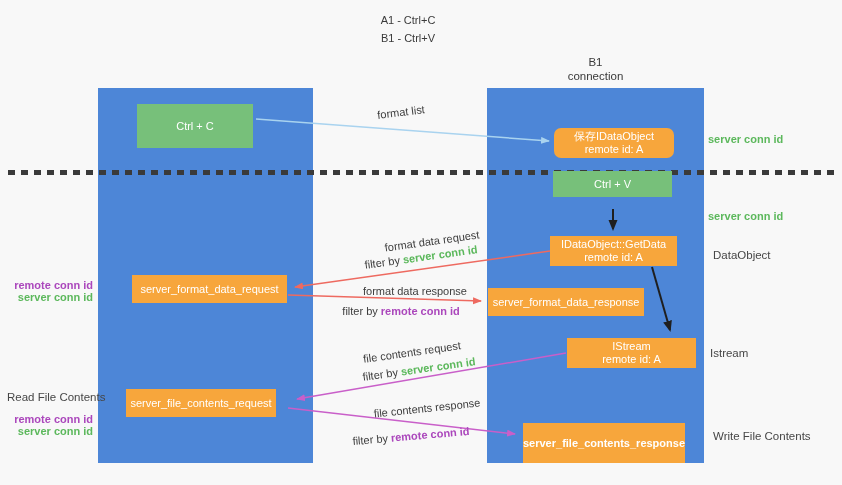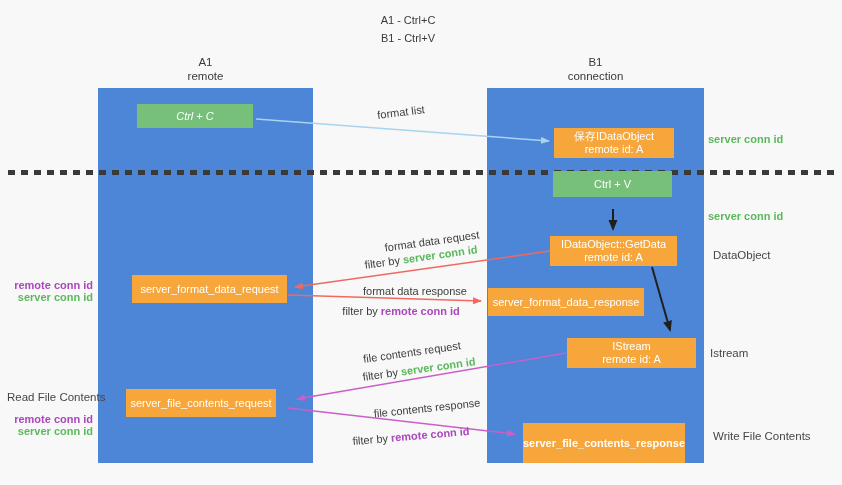--- a/index.html
+++ b/index.html
@@ -32,24 +32,20 @@
 </head>
 <body>
 
 <div class="stage">
 
   <div class="abs title">
     <div>A1 - Ctrl+C</div>
     <div>B1 - Ctrl+V</div>
   </div>
 
-  <div class="abs lifeline-header" style="left:155px;">
-    <div>A1</div>
-    <div>remote</div>
-  </div>
   <div class="abs lifeline-header" style="left:545px;">
     <div>B1</div>
     <div>connection</div>
   </div>
 
   <div class="abs column" style="left:98px; width:215px;"></div>
   <div class="abs column" style="left:487px; width:217px;"></div>
 
   <div class="abs dotline"></div>
 
@@ -70,25 +66,25 @@
     </defs>
     <line x1="256" y1="119" x2="549" y2="141" stroke="#a9d3ef" stroke-width="1.5" marker-end="url(#ah-blue)"></line>
     <line x1="613" y1="209" x2="613" y2="229" stroke="#1f1f1f" stroke-width="2" marker-end="url(#ah-black)"></line>
     <line x1="652" y1="267" x2="670" y2="330" stroke="#1f1f1f" stroke-width="2" marker-end="url(#ah-black)"></line>
     <line x1="550" y1="251" x2="295" y2="287" stroke="#ee6a60" stroke-width="1.5" marker-end="url(#ah-red)"></line>
     <line x1="288" y1="295" x2="481" y2="301" stroke="#ee6a60" stroke-width="1.5" marker-end="url(#ah-red)"></line>
     <line x1="566" y1="353" x2="297" y2="399" stroke="#c95fc9" stroke-width="1.5" marker-end="url(#ah-mag)"></line>
     <line x1="288" y1="408" x2="515" y2="434" stroke="#c95fc9" stroke-width="1.5" marker-end="url(#ah-mag)"></line>
   </svg>
 
-  <div class="abs box green" style="left:137px; top:104px; width:116px; height:24px;font-style:italic;">
+  <div class="abs box green" style="left:137px; top:104px; width:116px; height:44px;">
     <span>Ctrl + C</span>
   </div>
 
-  <div class="abs box orange" style="left:554px; top:128px; width:120px; height:30px;">
+  <div class="abs box orange" style="left:554px; top:128px; width:120px; height:30px;border-radius:7px;">
     <span>保存IDataObject</span>
     <span>remote id: A</span>
   </div>
 
   <div class="abs box green" style="left:553px; top:171px; width:119px; height:26px;">
     <span>Ctrl + V</span>
   </div>
 
   <div class="abs box orange" style="left:550px; top:236px; width:127px; height:30px;">
     <span>IDataObject::GetData</span>

